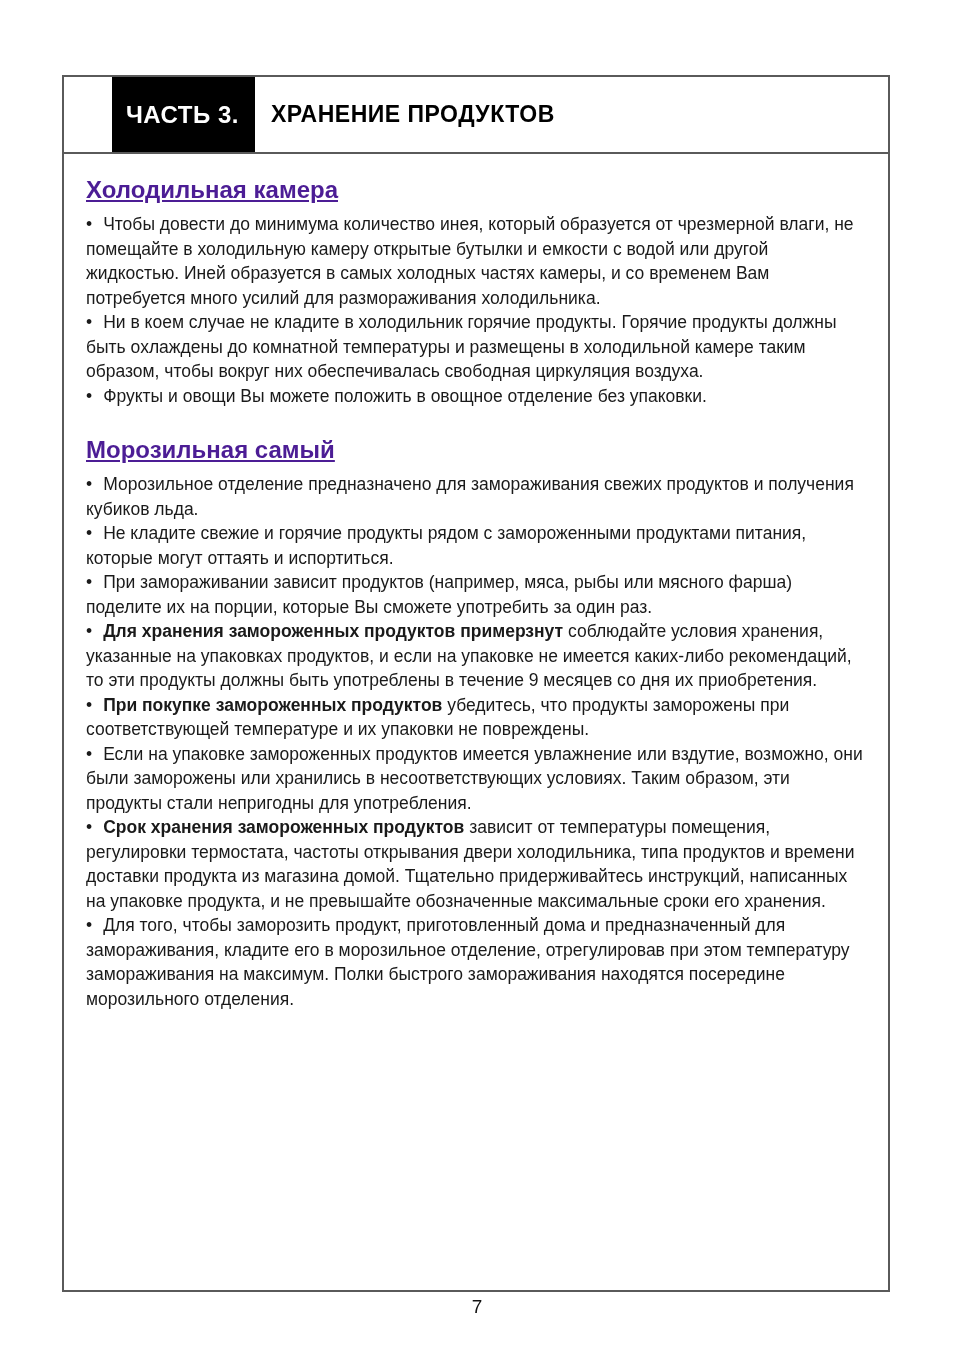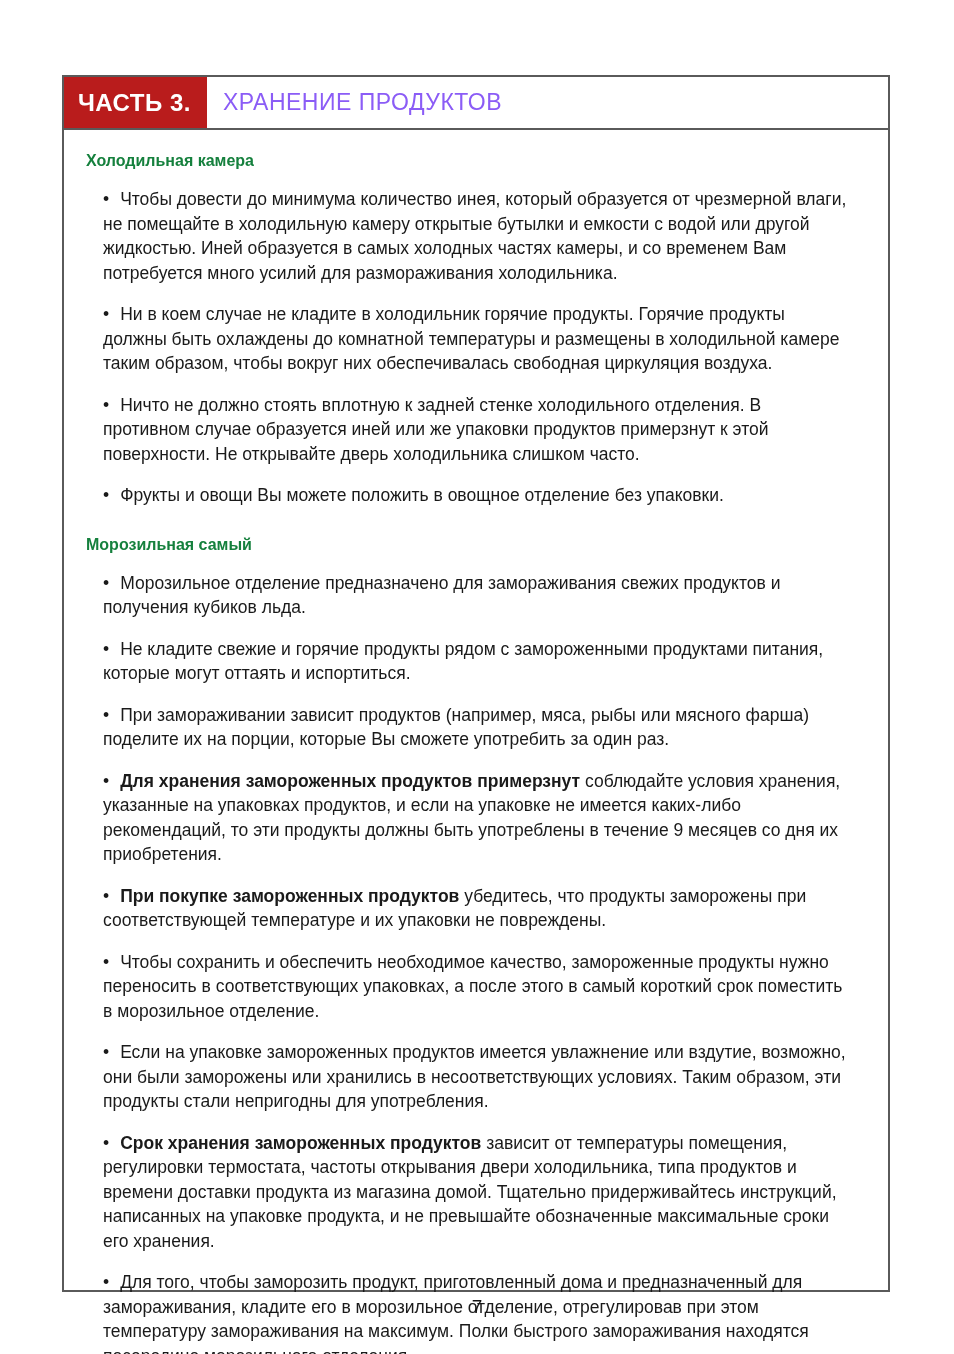--- a/index.html
+++ b/index.html
@@ -23,53 +23,55 @@
     border: 2px solid #5a5a5a;
     box-sizing: border-box;
     background: #ffffff;
   }
   .header-row {
     display: flex;
     align-items: stretch;
     border-bottom: 2px solid #5a5a5a;
   }
   .part-label {
-    background: #b91c1c;
+    background: #000000;
     color: #ffffff;
     font-weight: bold;
     font-size: 24px;
     padding: 7px 16px 6px 14px;
     letter-spacing: 0.5px;
     white-space: nowrap;
     display: flex;
     align-items: center;
+    margin-left: 48px;
   }
   .header-title {
-    font-weight: normal;
+    font-weight: bold;
     font-size: 23px;
-    color: #8b5cf6;
+    color: #000000;
     letter-spacing: 0.5px;
     display: flex;
     align-items: center;
-    padding: 12px 16px;
+    padding: 24px 16px;
   }
   .content {
     padding: 22px 22px 0 22px;
   }
   .section-title {
-    font-size: 16px;
+    font-size: 24px;
     font-weight: bold;
+    text-decoration: underline;
     margin: 0 0 8px 0;
-    color: #15803d;
+    color: #4c1d95;
   }
   .section + .section {
     margin-top: 28px;
   }
   .bullet {
-    margin: 17px;
+    margin: 0;
     font-size: 17.5px;
     line-height: 1.4;
     color: #1a1a1a;
     text-align: left;
   }
   .marker {
     padding-right: 11px;
   }
   .lead {
     font-weight: bold;
@@ -96,40 +98,38 @@
 
   <div class="content">
 
     <div class="section">
       <h2 class="section-title">Холодильная камера</h2>
 
       <p class="bullet"><span class="marker">•</span><span class="lead"></span><span>Чтобы довести до минимума количество инея, который образуется от чрезмерной влаги, не помещайте в холодильную камеру открытые бутылки и емкости с водой или другой жидкостью. Иней образуется в самых холодных частях камеры, и со временем Вам потребуется много  усилий для размораживания холодильника.</span></p>
 
       <p class="bullet"><span class="marker">•</span><span class="lead"></span><span>Ни в коем случае не кладите в холодильник горячие продукты. Горячие продукты должны быть охлаждены до комнатной температуры и размещены в холодильной камере таким образом, чтобы вокруг них обеспечивалась свободная циркуляция воздуха.</span></p>
 
-      <p class="bullet"><span class="marker">•</span><span class="lead"></span><span>Ничто не должно стоять вплотную к задней стенке холодильного отделения. В противном случае образуется иней или же упаковки продуктов примерзнут к этой поверхности. Не открывайте дверь холодильника слишком часто.</span></p>
 
 
       <p class="bullet"><span class="marker">•</span><span class="lead"></span><span>Фрукты и овощи Вы можете положить в овощное отделение без упаковки.</span></p>
     </div>
 
     <div class="section">
       <h2 class="section-title">Морозильная самый</h2>
 
       <p class="bullet"><span class="marker">•</span><span class="lead"></span><span>Морозильное отделение предназначено для замораживания свежих продуктов и получения кубиков льда.</span></p>
 
       <p class="bullet"><span class="marker">•</span><span class="lead"></span><span>Не кладите свежие и горячие продукты рядом с замороженными продуктами питания, которые могут оттаять и испортиться.</span></p>
 
       <p class="bullet"><span class="marker">•</span><span class="lead"></span><span>При замораживании зависит продуктов (например, мяса, рыбы или мясного фарша) поделите их на порции, которые Вы сможете употребить за один раз.</span></p>
 
       <p class="bullet"><span class="marker">•</span><span class="lead">Для хранения замороженных продуктов примерзнут</span><span> соблюдайте условия хранения, указанные на упаковках продуктов, и если на упаковке не имеется каких-либо рекомендаций, то эти продукты должны быть употреблены в течение 9 месяцев со дня их приобретения.</span></p>
 
       <p class="bullet"><span class="marker">•</span><span class="lead">При покупке замороженных продуктов</span><span> убедитесь, что продукты заморожены при соответствующей температуре и их упаковки не повреждены.</span></p>
 
-      <p class="bullet"><span class="marker">•</span><span class="lead"></span><span>Чтобы сохранить и обеспечить необходимое качество, замороженные продукты нужно переносить в соответствующих упаковках, а после этого в самый короткий срок поместить в морозильное отделение.</span></p>
 
       <p class="bullet"><span class="marker">•</span><span class="lead"></span><span>Если на упаковке замороженных продуктов имеется увлажнение или вздутие, возможно, они были заморожены или хранились в несоответствующих условиях. Таким образом, эти продукты стали непригодны для употребления.</span></p>
 
       <p class="bullet"><span class="marker">•</span><span class="lead">Срок хранения замороженных продуктов</span><span> зависит от температуры помещения, регулировки термостата, частоты открывания двери холодильника, типа продуктов и времени доставки продукта из магазина домой. Тщательно придерживайтесь инструкций, написанных на упаковке продукта, и не превышайте обозначенные максимальные сроки его хранения.</span></p>
 
       <p class="bullet"><span class="marker">•</span><span class="lead"></span><span>Для того, чтобы заморозить продукт, приготовленный дома и предназначенный для замораживания, кладите его в морозильное отделение, отрегулировав при этом температуру замораживания на максимум. Полки быстрого замораживания находятся посередине морозильного отделения.</span></p>
     </div>
 
   </div>
 </div>

